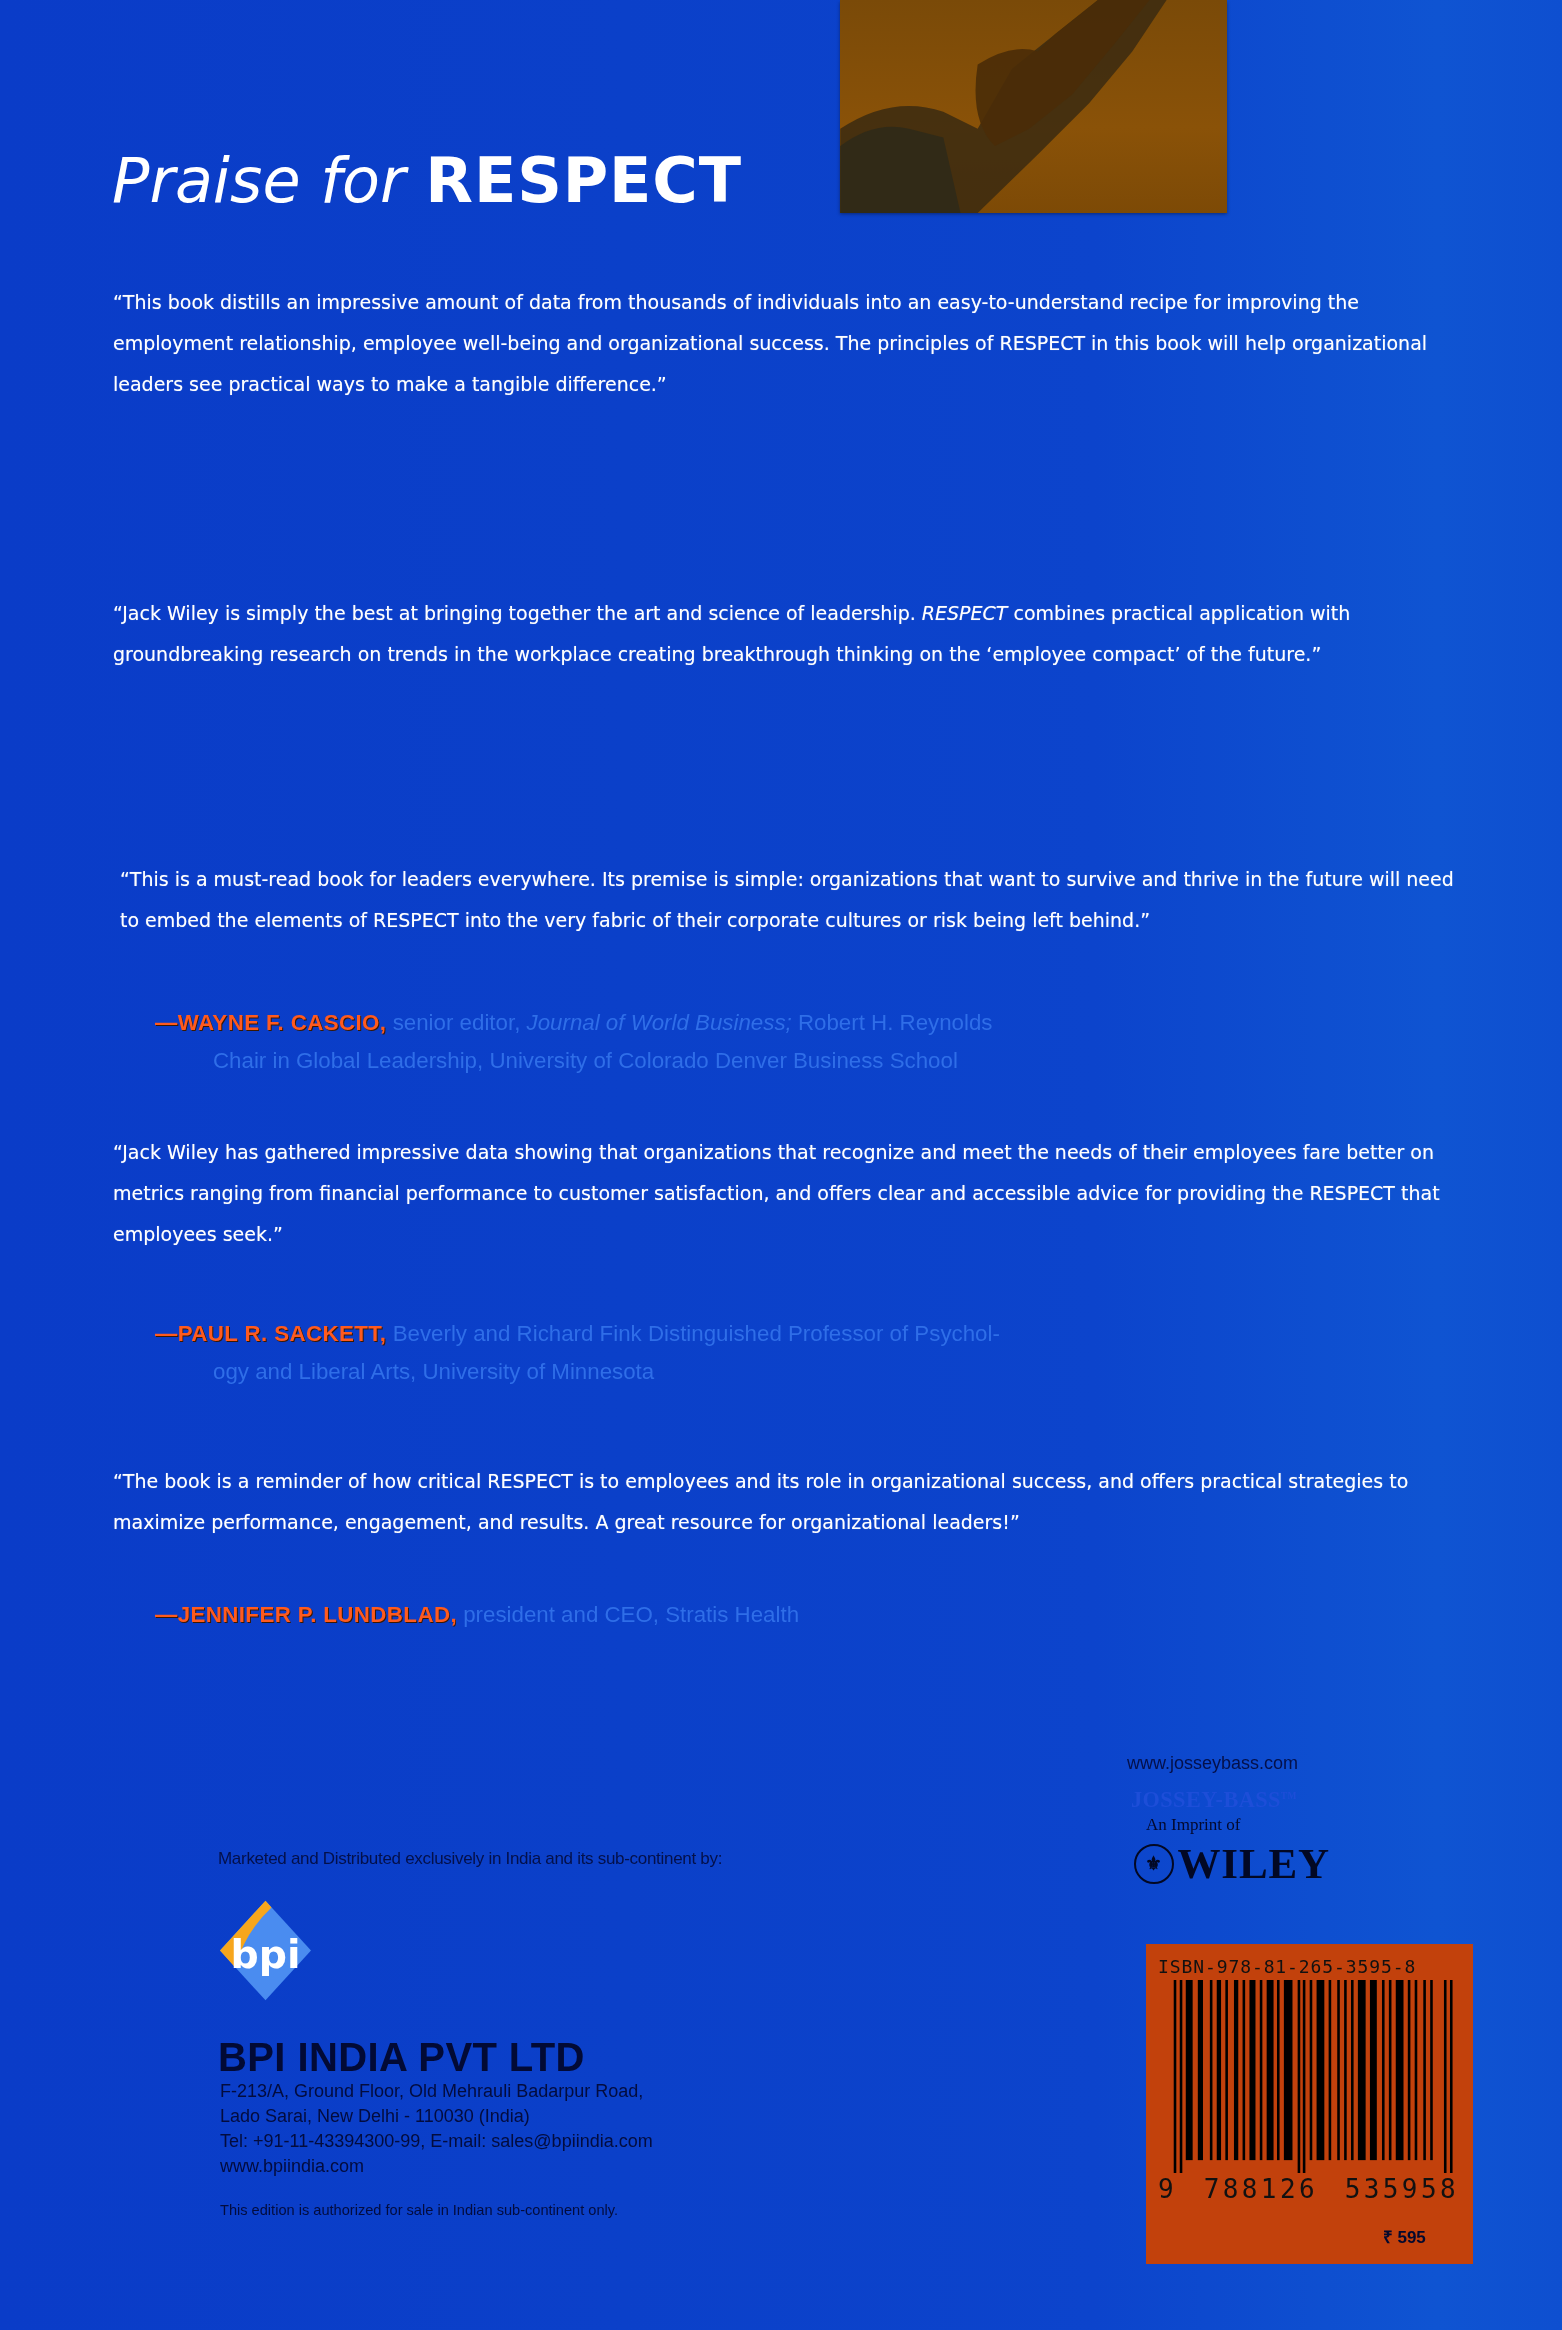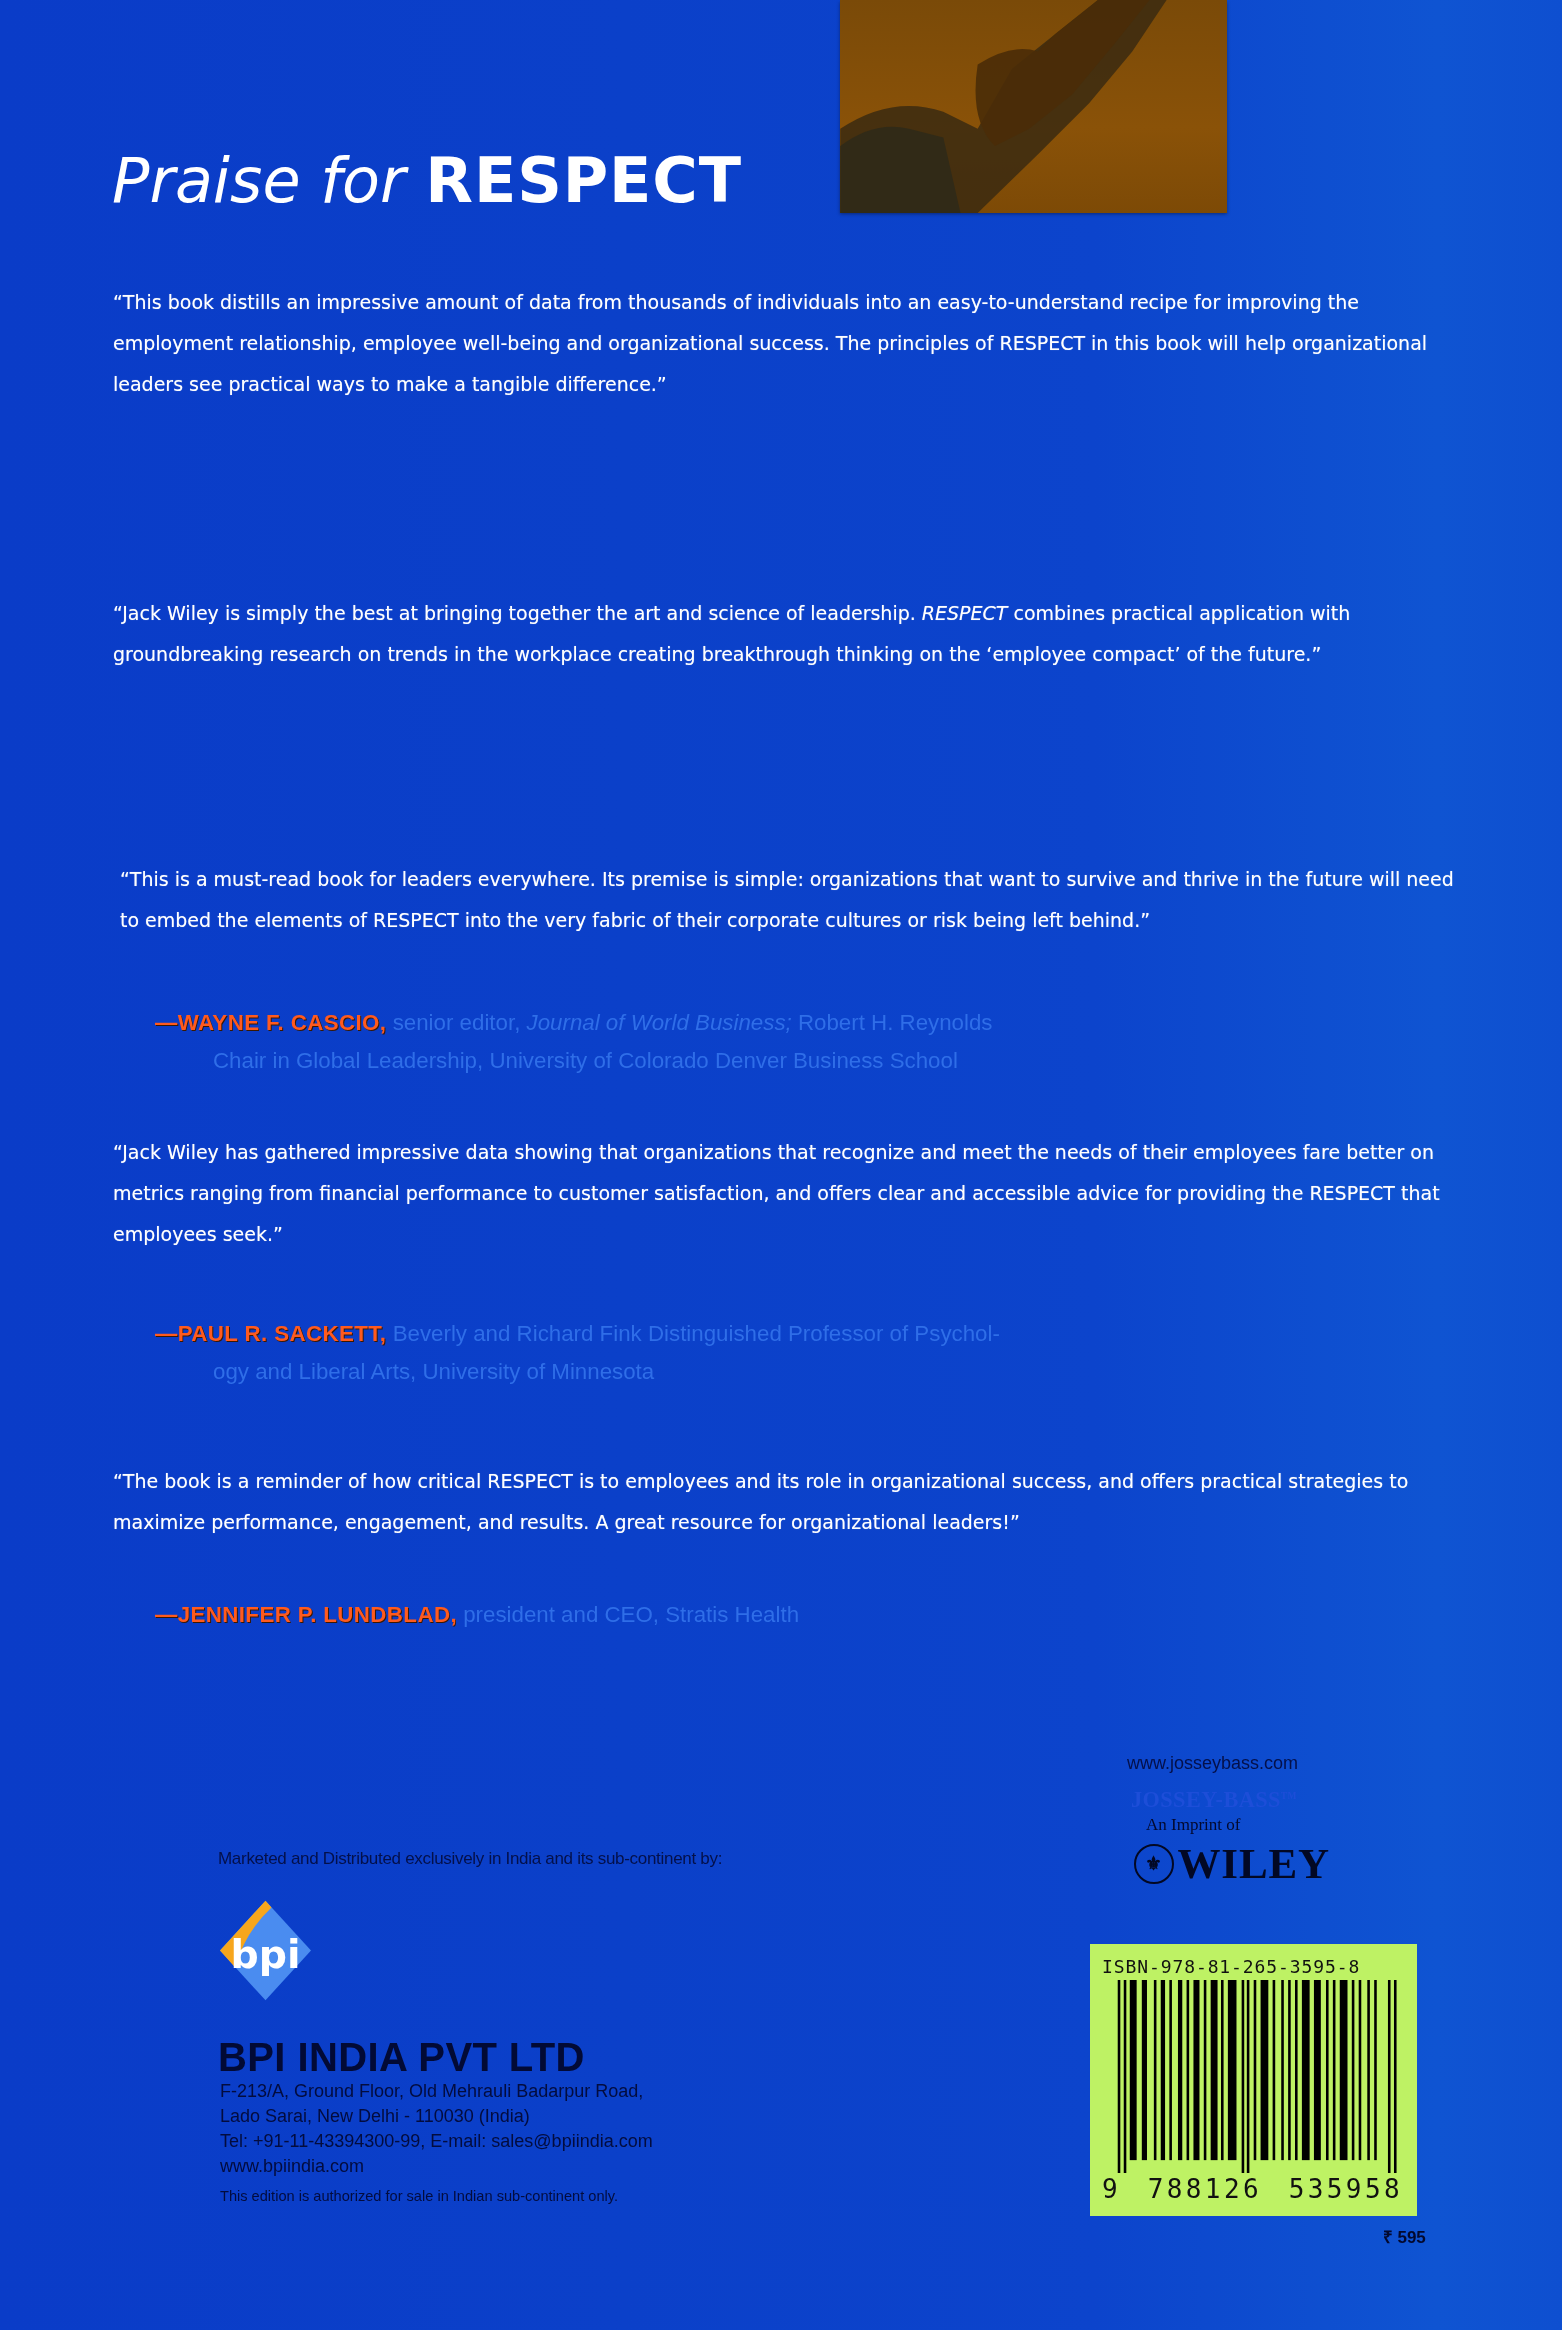--- a/index.html
+++ b/index.html
@@ -47,21 +47,21 @@
   .bpi-logo { position:absolute; left:218px; top:1899px; width:95px; height:103px; }
   .bpi-name {
     position:absolute; left:218px; top:2035px; color:#020a35;
     font-family:"Liberation Sans", sans-serif; font-weight:bold; font-size:40px; letter-spacing:0.4px;
   }
   .bpi-lines {
     position:absolute; left:220px; top:2079px; color:#030c3e;
     font-family:"Liberation Sans", sans-serif; font-size:18px; line-height:25px;
   }
   .bpi-lines span { display:block; }
-  .bpi-lines .auth { font-size:14.6px; margin-top:5px; }
+  .bpi-lines .auth { font-size:14.6px; margin-top:19px; }
   .jb-url {
     position:absolute; left:1127px; top:1753px; color:#04104a;
     font-family:"Liberation Sans", sans-serif; font-size:18px;
   }
   .jb-name {
     position:absolute; left:1131px; top:1787px; color:#1d4ed8;
     font-family:"Liberation Serif", serif; font-weight:bold; font-size:22.3px; letter-spacing:0.4px;
   }
   .jb-name sup { font-size:9.5px; }
   .jb-imprint {
@@ -71,22 +71,22 @@
   .wiley {
     position:absolute; left:1134px; top:1839px; color:#020824;
     font-family:"Liberation Serif", serif; font-weight:bold; font-size:43px; letter-spacing:0.9px;
     display:flex; align-items:center; gap:3.4px;
   }
   .wiley .seal {
     width:36px; height:36px; border:2.6px solid #020824; border-radius:50%;
     font-size:19px; display:flex; align-items:center; justify-content:center;
   }
   .barcode-box {
-    position:absolute; left:1090px; top:1944px; width:327px; height:272px;
-    background:#bef264;
+    position:absolute; left:1146px; top:1944px; width:327px; height:320px;
+    background:#c2410c;
   }
   .isbn-top {
     position:absolute; left:12px; top:12px; font-family:"DejaVu Sans Mono", monospace;
     font-size:18px; color:#111; letter-spacing:0.9px;
   }
   .bars { position:absolute; left:26px; top:36px; width:284px; height:193px; }
   .isbn-bottom {
     position:absolute; left:12px; top:230px; width:301px; font-family:"DejaVu Sans Mono", monospace;
     font-size:26px; color:#111; display:flex; justify-content:space-between; letter-spacing:3.4px;
   }

